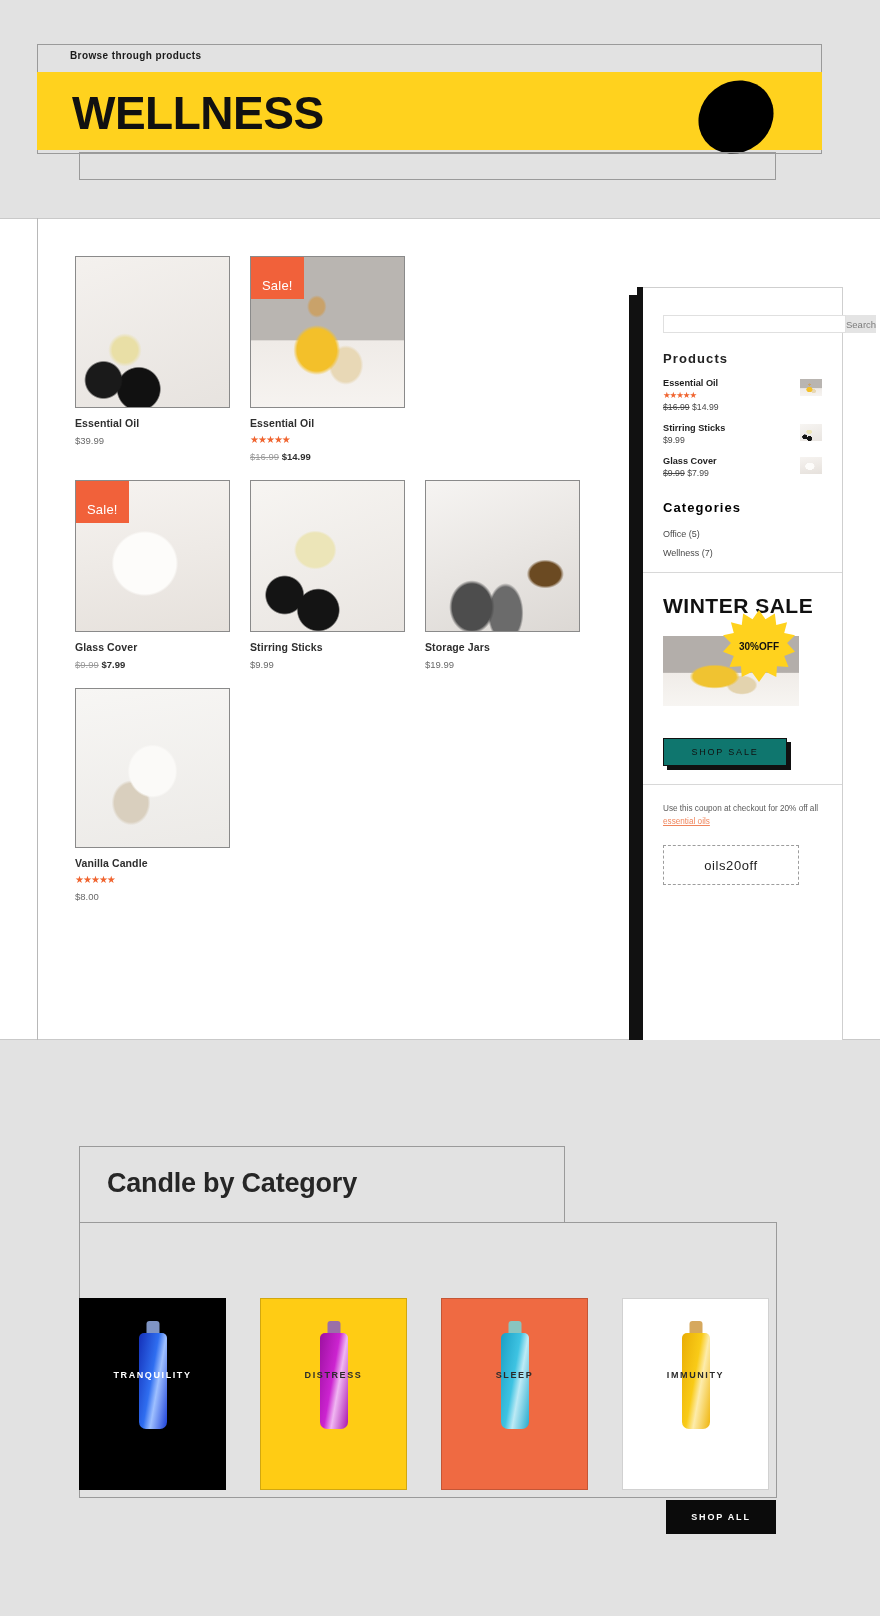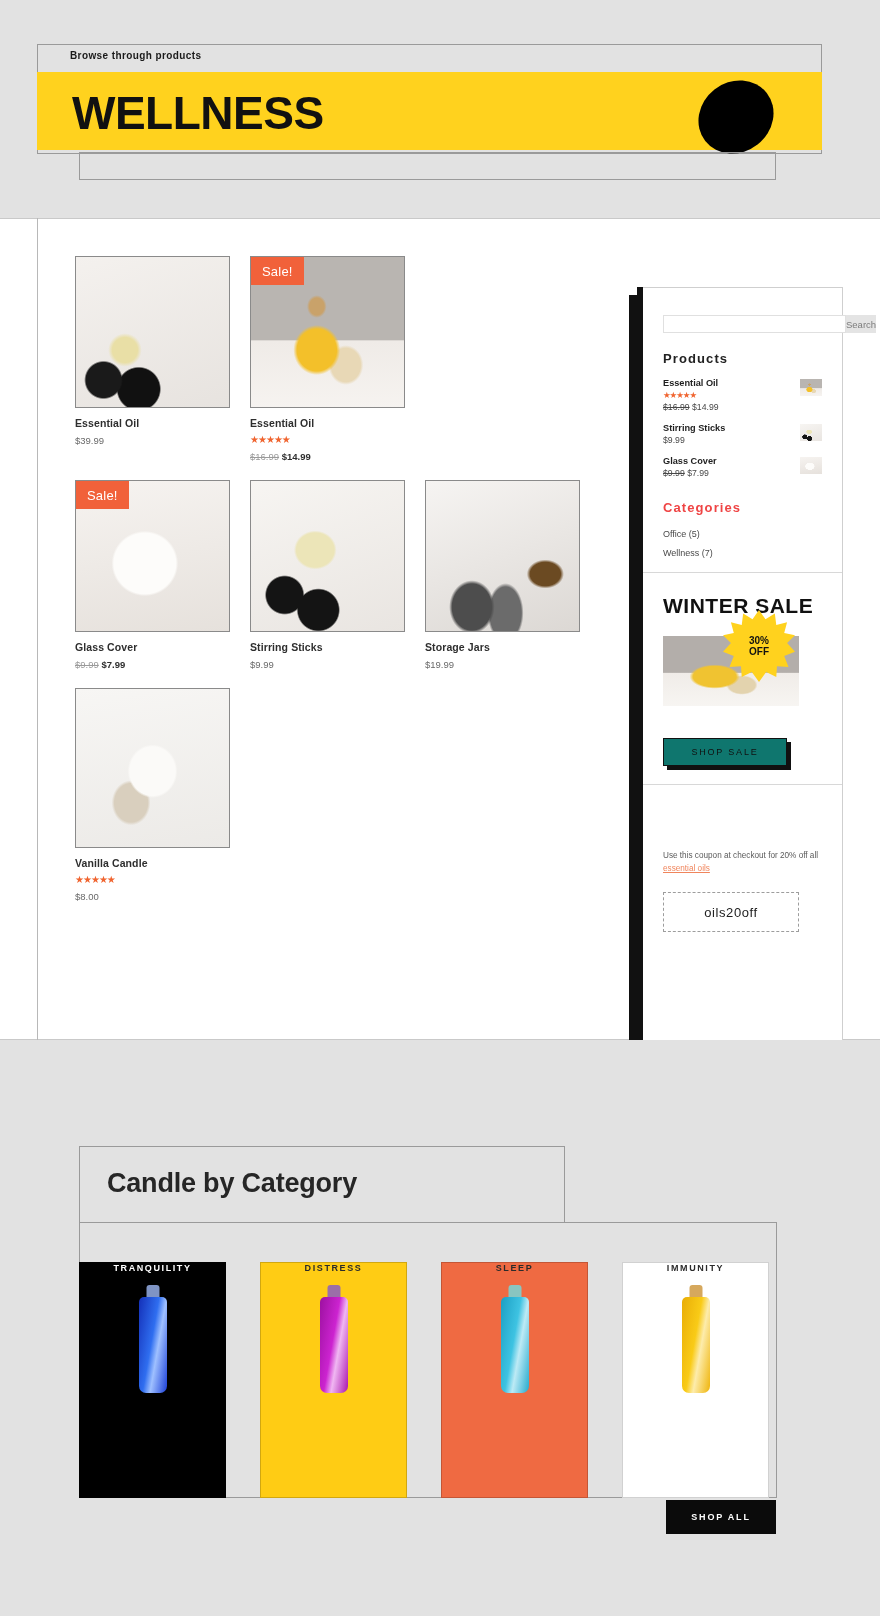--- a/index.html
+++ b/index.html
@@ -56,21 +56,21 @@
   .grid { position:absolute; left:75px; top:256px; width:520px; }
   .prow { display:flex; gap:20px; margin-bottom:18px; }
   .card { width:155px; }
   .thumb {
     width:155px; height:152px; border:1px solid #8a8a8a; position:relative; overflow:hidden;
     background:#f3f0ee;
   }
   .card.tall .thumb { height:160px; }
   .badge {
     position:absolute; left:0; top:0; background:#f1613a; color:#fff;
-    font-size:13px; padding:7px 11px 6px; letter-spacing:.2px;
+    font-size:13px; padding:21px 11px 6px; letter-spacing:.2px;
   }
   .pname { font-size:10.5px; font-weight:bold; color:#2e2e2e; margin-top:9px; letter-spacing:.1px; }
   .stars { color:#f0642f; font-size:10px; letter-spacing:-1px; margin-top:5px; }
   .price { font-size:9.5px; color:#696969; margin-top:6px; }
   .price .old { text-decoration: line-through; color:#9a9a9a; }
   .price .new { color:#2e2e2e; font-weight:bold; }
 
   
   .ph { position:absolute; inset:0; }
   .ph-oil1 { background:
@@ -122,52 +122,52 @@
     display:flex; align-items:center; justify-content:center;
   }
   .sb-h { font-size:13px; font-weight:bold; letter-spacing:1.1px; color:#222; margin:0 0 12px; }
   .sb-prod { display:flex; justify-content:space-between; align-items:flex-start; margin-bottom:11px; }
   .sb-prod-txt { }
   .sb-pname { font-size:9.2px; font-weight:bold; color:#1f1f1f; }
   .sb-stars { color:#f0642f; font-size:8.5px; letter-spacing:-1px; margin-top:2px; }
   .sb-price { font-size:8.7px; color:#474747; margin-top:2px; }
   .sb-price .old { text-decoration: line-through; }
   .sb-thumb { width:22px; height:17px; border:0; flex:none; margin-top:1px; }
-  .sb-cat-h { font-size:13px; font-weight:bold; letter-spacing:1.1px; color:#ef4444; margin:22px 0 14px; }
+  .sb-cat-h { font-size:13px; font-weight:bold; letter-spacing:1.1px; color:#000000; margin:22px 0 14px; }
   .sb-cat { font-size:9px; color:#4a4a4a; margin-bottom:9px; }
 
   .sb-div { height:1px; background:#d8d8d8; margin:16px -20px 0 -25px; }
 
   
   .ws { padding:18px 20px 0 25px; position:relative; }
   .ws-h { font-size:21px; font-weight:bold; letter-spacing:.5px; color:#111; line-height:29px; }
   .ws-img { margin-top:16px; width:136px; height:70px; position:relative;
     background:
       radial-gradient(ellipse at 38% 58%, #f0c331 0 18%, rgba(0,0,0,0) 21%),
       radial-gradient(ellipse at 58% 70%, #e3d3ae 0 12%, rgba(0,0,0,0) 14%),
       linear-gradient(180deg,#b3aeaa 0 52%,#f0ece8 53%,#f7f5f2); }
   .starburst {
     position:absolute; right:4px; top:-26px; width:72px; height:72px;
     background:#ffd21e; color:#111; font-size:10px; font-weight:bold; text-align:center;
-    display:flex; flex-direction:column; align-items:center; justify-content:center;
+    display:flex; flex-direction:row; align-items:center; justify-content:center;
     line-height:11px;
     clip-path: polygon(50% 0%,59% 13%,72% 5%,74% 21%,89% 17%,85% 32%,100% 35%,89% 46%,
       100% 58%,85% 64%,91% 79%,75% 78%,74% 93%,60% 86%,50% 100%,40% 86%,26% 93%,25% 78%,
       9% 79%,15% 64%,0% 58%,11% 46%,0% 35%,15% 32%,11% 17%,26% 21%,28% 5%,41% 13%);
   }
   .shopsale {
     margin-top:32px; width:124px; height:28px; border:1.5px solid #111; background:#0f766e;
     display:flex; align-items:center; justify-content:center;
     font-size:9px; font-weight:normal; letter-spacing:1.8px; color:#111;
     box-shadow: 4px 4px 0 #111;
   }
 
   
   .coupon { padding:17px 20px 0 25px; }
-  .coupon-txt { font-size:8.2px; color:#5b5b5b; line-height:13px;margin-top:47px; }
+  .coupon-txt { font-size:8.2px; color:#5b5b5b; line-height:13px; }
   .coupon-txt a { color:#f0855c; text-decoration:underline; }
   .coupon-code {
     margin-top:17px; width:136px; height:40px; border:1px dashed #9d9d9d;
     display:flex; align-items:center; justify-content:center;
     font-size:13px; color:#222; letter-spacing:.6px;
   }
 
   
   .cat-wrap { position:absolute; left:0; top:1040px; width:880px; height:576px; background:#e2e2e2; }
   .cat-title-box {
@@ -177,22 +177,22 @@
   .cat-title {
     position:absolute; left:107px; top:1168px;
     font-size:27px; font-weight:bold; color:#262626; letter-spacing:-.2px;
   }
   .cat-frame {
     position:absolute; left:79px; top:1222px; width:698px; height:276px;
     border:1px solid #9a9a9a;
   }
   .tiles { position:absolute; left:79px; top:1262px; width:698px; display:flex; gap:34px; }
   .tile {
-    width:147px; height:236px; position:relative; border:1px solid rgba(0,0,0,.18);
-    display:flex; align-items:flex-start; justify-content:center;
+    width:147px; height:192px; position:relative; border:1px solid rgba(0,0,0,.18);
+    display:flex; align-items:center; justify-content:center;margin-top:36px;
   }
   .tile .bottle {
     position:absolute; left:50%; top:34px; transform:translateX(-50%);
     width:28px; height:96px; border-radius:5px 5px 7px 7px;
   }
   .tile .cap {
     position:absolute; left:50%; top:22px; transform:translateX(-50%);
     width:13px; height:15px; border-radius:3px;
   }
   .tile-label {

